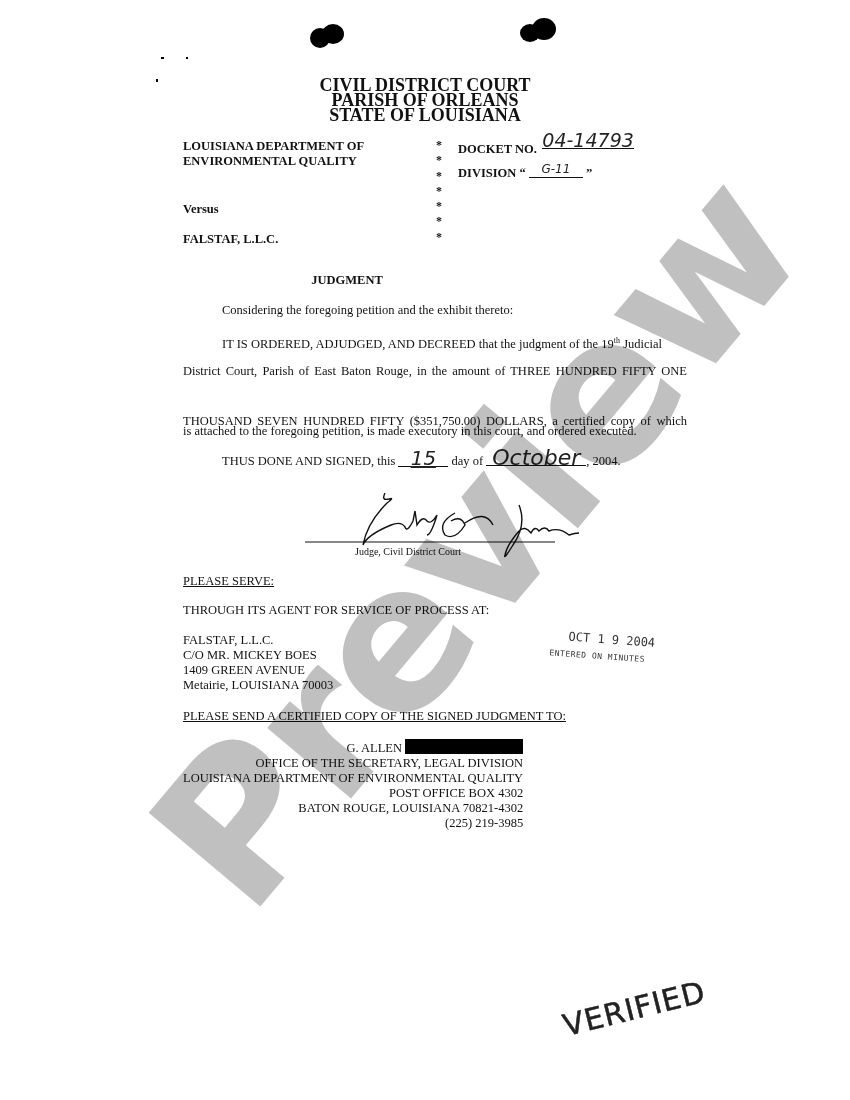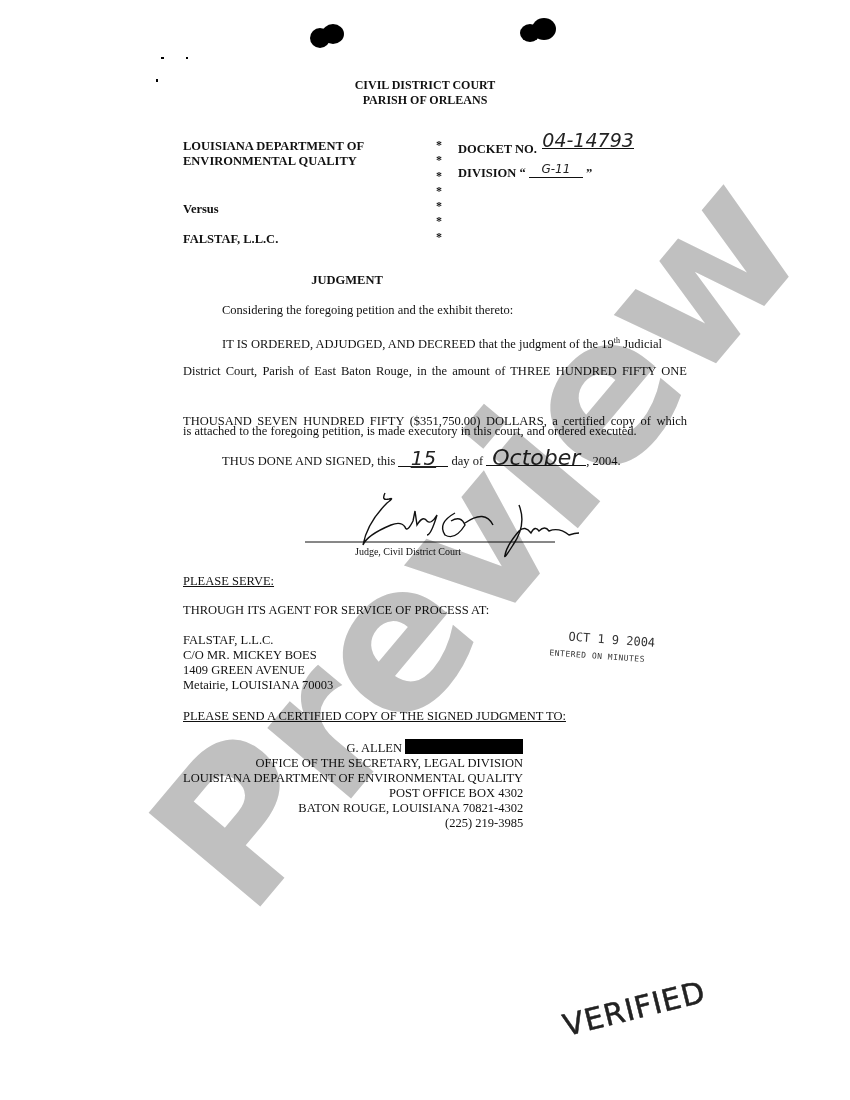--- a/index.html
+++ b/index.html
@@ -2,21 +2,21 @@
 <html><head>
 <meta charset="utf-8">
 <style>
   html, body { margin: 0; padding: 0; background: #ffffff; }
   body { width: 850px; height: 1100px; position: relative; overflow: hidden;
          font-family: "Liberation Serif", "DejaVu Serif", serif; color: #111; }
   .abs { position: absolute; }
   .bold { font-weight: bold; }
   .hole { position: absolute; width: 44px; height: 26px; }
   .hole span { position: absolute; background: #000; border-radius: 50%; }
-  .court-head { left: 0; width: 850px; top: 78px; text-align: center; font-size: 12px; font-weight: bold; line-height: 15px; }
+  .court-head { left: 0; width: 850px; top: 78px; text-align: center; font-size: 18px; font-weight: bold; line-height: 15px; }
   .caption { font-size: 12.5px; font-weight: bold; line-height: 15px; }
   .stars { left: 436px; top: 138px; font-size: 12px; line-height: 15.3px; font-weight: bold; }
   .hand { font-family: "DejaVu Sans", sans-serif; font-style: italic; color: #222; }
   .uline { display: inline-block; border-bottom: 1px solid #111; text-align: center; }
   .body-text { font-size: 12.5px; line-height: 15px; }
   .addr { font-size: 12.5px; font-weight: normal; line-height: 15px; }
   .under { text-decoration: underline; }
   .stamp { font-family: "DejaVu Sans Mono", monospace; color: #333; transform: rotate(4deg); }
   .verified { font-family: "DejaVu Sans", sans-serif; font-size: 30px; color: #222; letter-spacing: 1px;
               transform: rotate(-14deg); transform-origin: left bottom; font-weight: normal;
@@ -38,20 +38,21 @@
   <span style="left:0; top:6px; width:20px; height:18px;"></span>
   <span style="left:12px; top:0; width:24px; height:22px;"></span>
 </div>
 <div class="speck" style="left:161px; top:57px;"></div>
 <div class="speck" style="left:186px; top:57px; width:2px;"></div>
 <div class="speck" style="left:156px; top:79px; width:2px; height:3px;"></div>
 
 <div class="abs court-head">
   <div>CIVIL DISTRICT COURT</div>
   <div>PARISH OF ORLEANS</div>
+  <div>STATE OF LOUISIANA</div>
 </div>
 
 <div class="abs caption" style="left:183px; top:139px;">
   <div>LOUISIANA DEPARTMENT OF</div>
   <div>ENVIRONMENTAL QUALITY</div>
   <div style="margin-top:33px;">Versus</div>
   <div style="margin-top:15px;">FALSTAF, L.L.C.</div>
 </div>
 
 <div class="abs stars">

